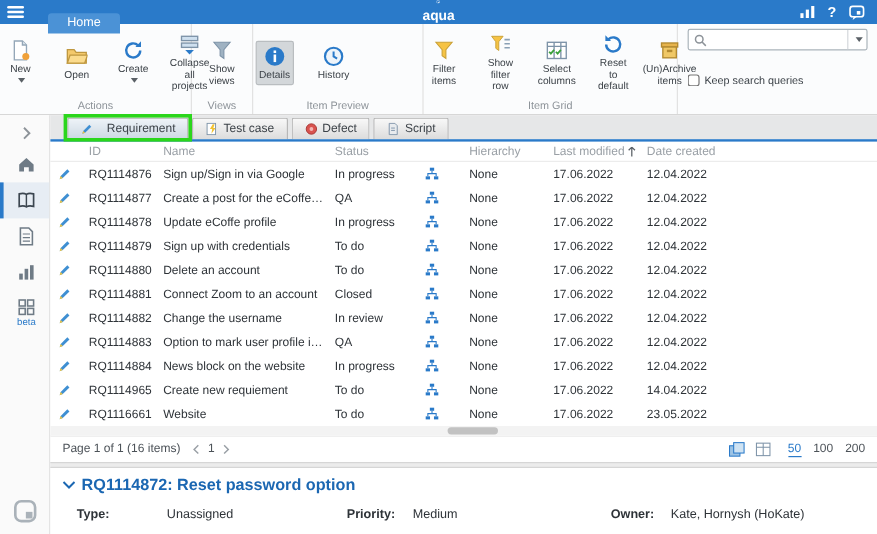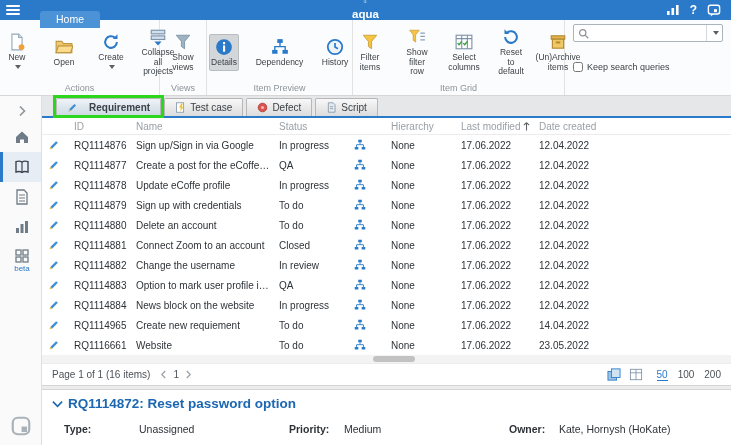--- a/index.html
+++ b/index.html
@@ -37,21 +37,21 @@
   .body { display:flex; height:349px; }
   .sidebar { width:42px; background:#fafafa; border-right:1px solid #dfdfdf; display:flex; flex-direction:column; align-items:stretch; padding-top:4px; }
   .side-item { height:30px; display:flex; flex-direction:column; align-items:center; justify-content:center; color:#6f7b86; cursor:pointer; border-left:3px solid transparent; }
   .side-item.active { background:#e7edf4; border-left-color:#2a7ac9; }
   .side-item .beta { font-size:8px; color:#2a7ac9; line-height:1; margin-top:1px; }
   .side-logo { margin-top:auto; margin-bottom:8px; display:flex; justify-content:center; }
   .content { flex:1; display:flex; flex-direction:column; min-width:0; }
   
   .tabs { height:20px; background:#e6e7e8; display:flex; align-items:flex-end; gap:3px; padding:0 0 0 14px; }
   .tab { position:relative; height:18px; padding:0 10px; display:flex; align-items:center; gap:4px; font-size:10px; color:#3c4248; background:linear-gradient(#f8f8f8,#dcdcdc); border:1px solid #b7b7b7; border-bottom:none; border-radius:2px 2px 0 0; cursor:pointer; white-space:nowrap; }
-  .tab.active { background:linear-gradient(#eef3f8,#ccd8e2); font-weight:bold;gap:11px; }
+  .tab.active { background:linear-gradient(#eef3f8,#ccd8e2); font-weight:normal;gap:11px; }
   .annot { position:absolute; left:-4px; right:-4px; top:-4px; bottom:-2px; border:3px solid #2bd61c; pointer-events:none; }
   
   .grid { border-top:2px solid #2a7ac9; background:#fff; }
   .tr { display:grid; grid-template-columns:24px 62px 1fr 66px 46px 70px 78px 200px; align-items:center; }
   .thead { height:17px; color:#9aa0a6; font-size:10px; border-bottom:1px solid #ececec; }
   .thead .th { padding-left:8px; display:flex; align-items:center; gap:3px; cursor:pointer; white-space:nowrap; }
   .rows .tr { height:20px; font-size:10px; color:#2e3338; cursor:pointer; }
   .td { padding-left:8px; white-space:nowrap; overflow:hidden; text-overflow:ellipsis; }
   .td.icon { display:flex; justify-content:center; padding-left:0; }
   .hscroll { height:8px; background:#f3f3f3; position:relative; }
@@ -168,29 +168,20 @@
         <div class="rbtn selected">
           <svg width="18" height="18" viewBox="0 0 16 16">
               <circle cx="8" cy="8" r="7" fill="#2a7ac9"></circle>
               <rect x="7.1" y="3.6" width="1.9" height="1.9" fill="#fff"></rect>
               <rect x="7.1" y="6.6" width="1.9" height="5.6" fill="#fff"></rect>
             </svg>
           <span class="lbl">Details</span>
         </div>
         <div class="rbtn">
           <svg width="18" height="18" viewBox="0 0 16 16">
-              <rect x="5.6" y="1" width="4.8" height="3.4" fill="#2a7ac9"></rect>
-              <rect x="1" y="10.6" width="4.8" height="3.4" fill="#2a7ac9"></rect>
-              <rect x="10.2" y="10.6" width="4.8" height="3.4" fill="#2a7ac9"></rect>
-              <path d="M8 4.4v3.2M3.4 10.6V7.6h9.2v3" fill="none" stroke="#2a7ac9" stroke-width="1.2"></path>
-            </svg>
-          <span class="lbl">Dependency</span>
-        </div>
-        <div class="rbtn">
-          <svg width="18" height="18" viewBox="0 0 16 16">
               <circle cx="8" cy="8" r="6.4" fill="#eef4fa" stroke="#2a7ac9" stroke-width="1.6"></circle>
               <path d="M8 4.4V8l2.6 1.6" fill="none" stroke="#2a7ac9" stroke-width="1.5"></path>
             </svg>
           <span class="lbl">History</span>
         </div>
       </div>
       <div class="rlabel">Item Preview</div>
     </div>
 
     <div class="rgroup" style="width:212px">

